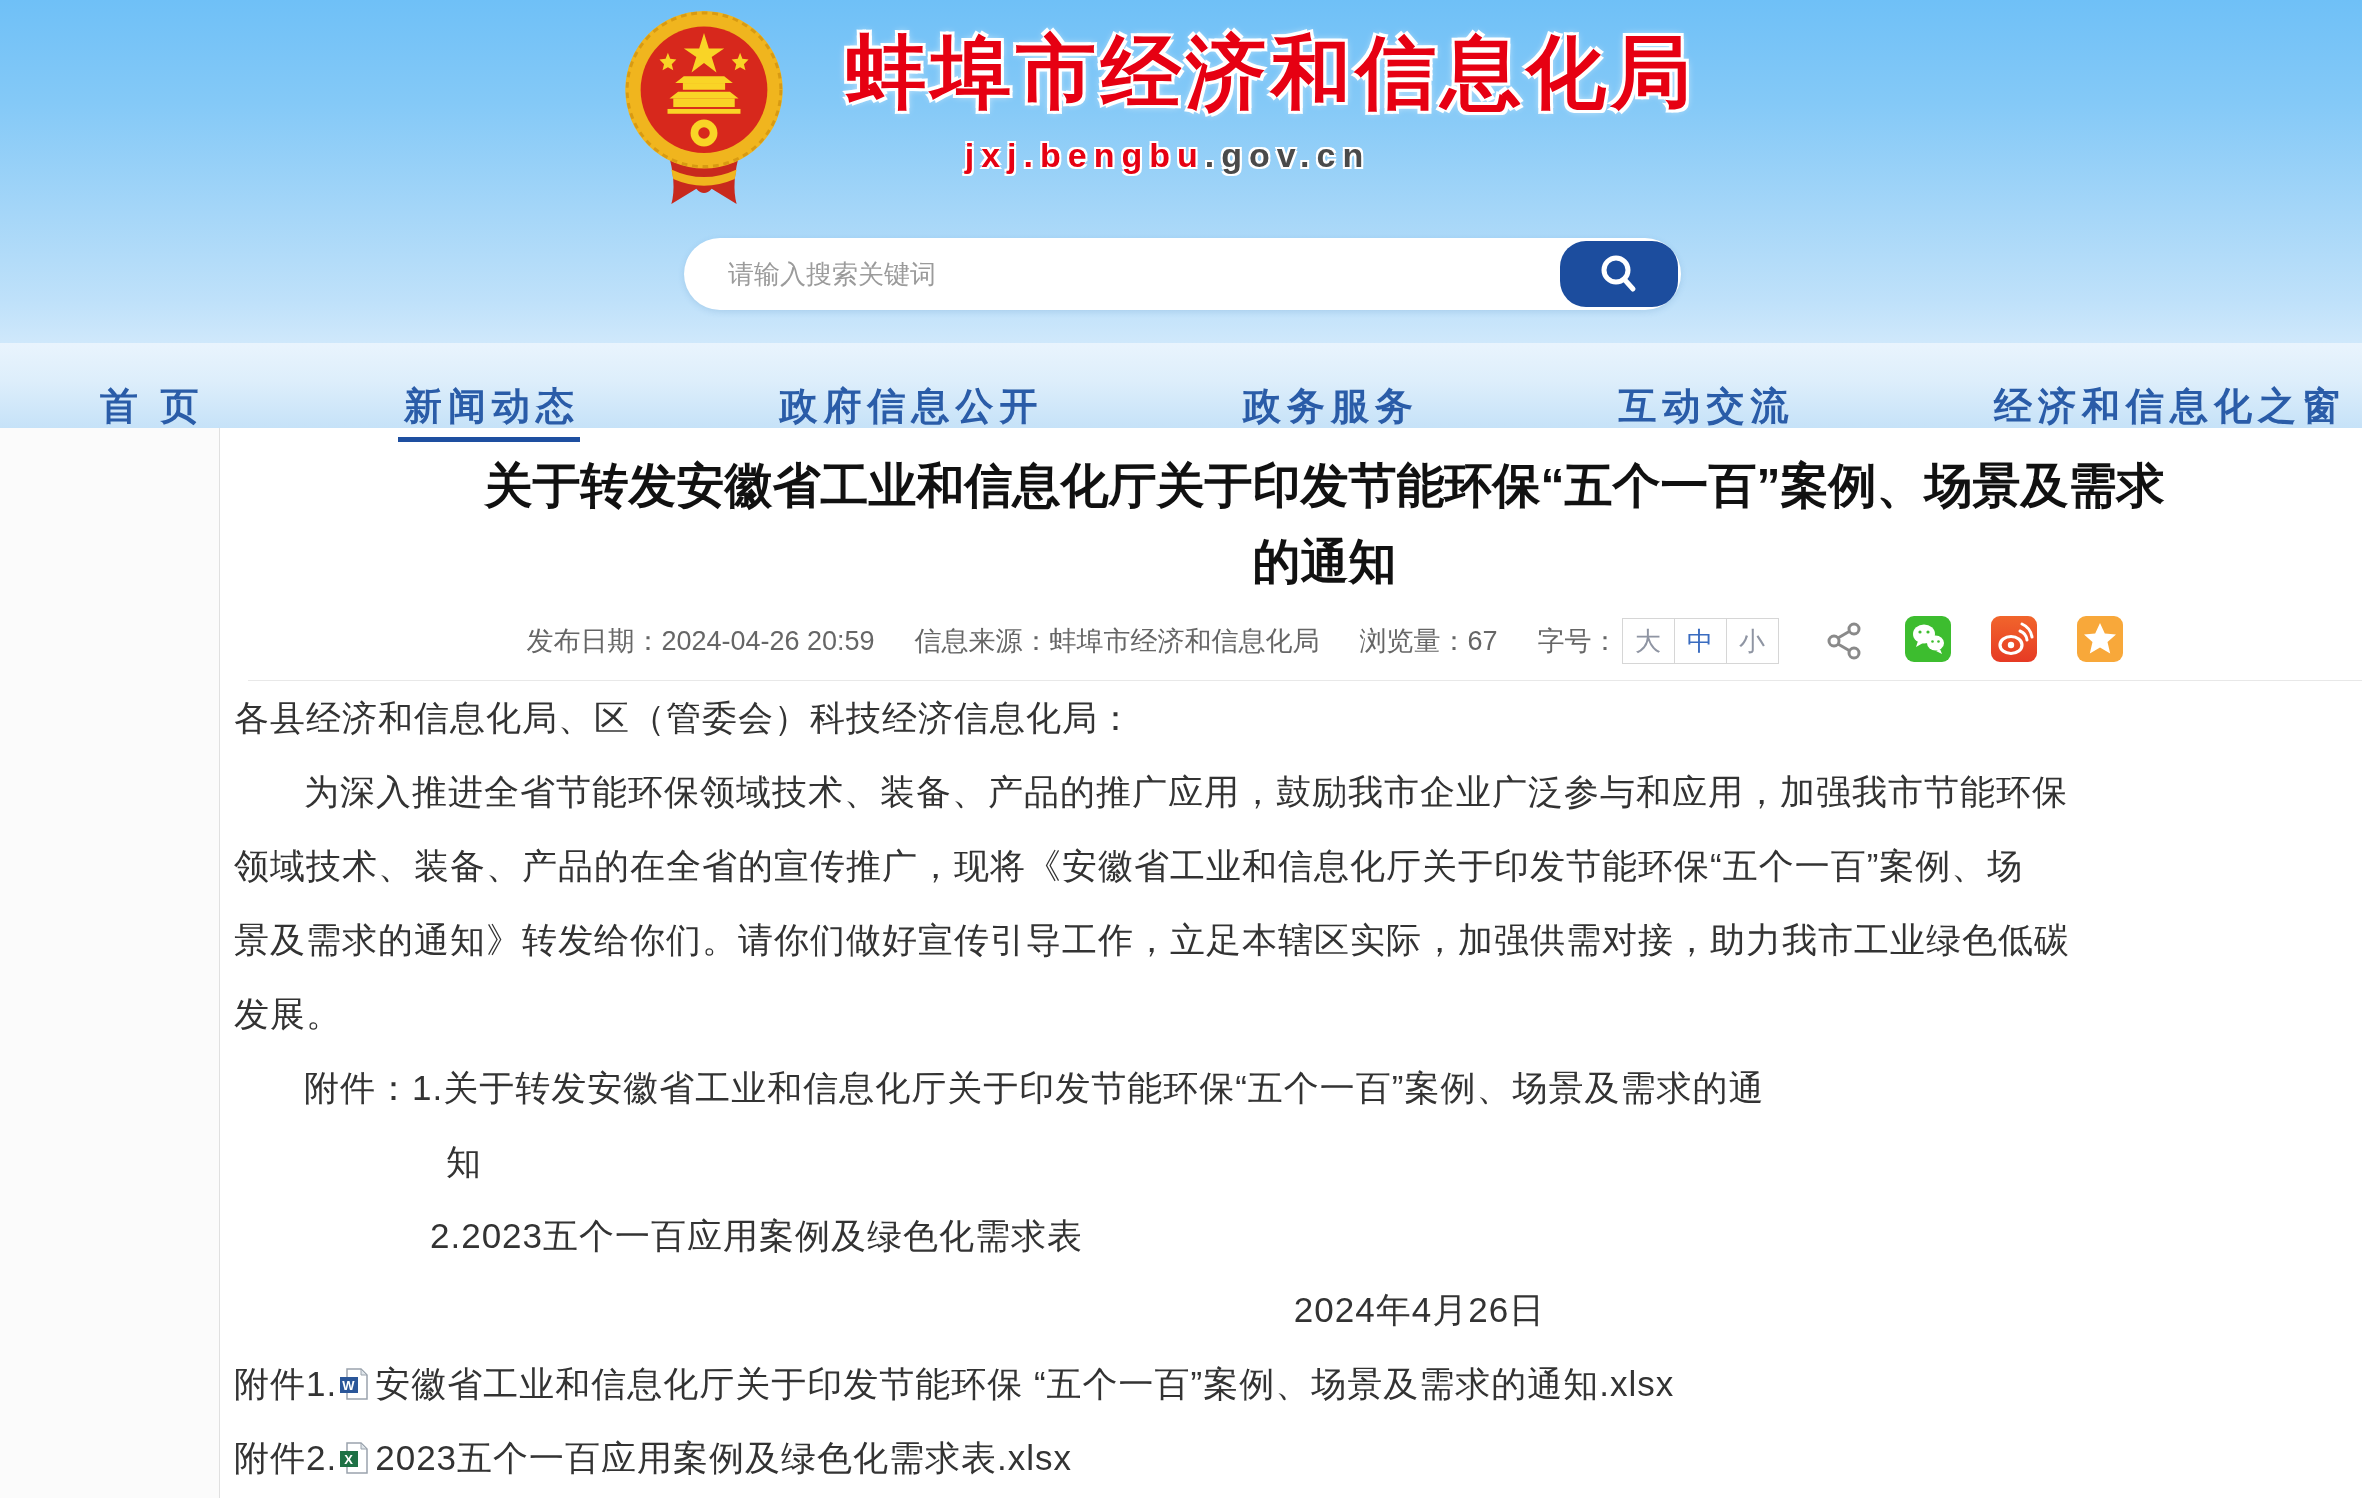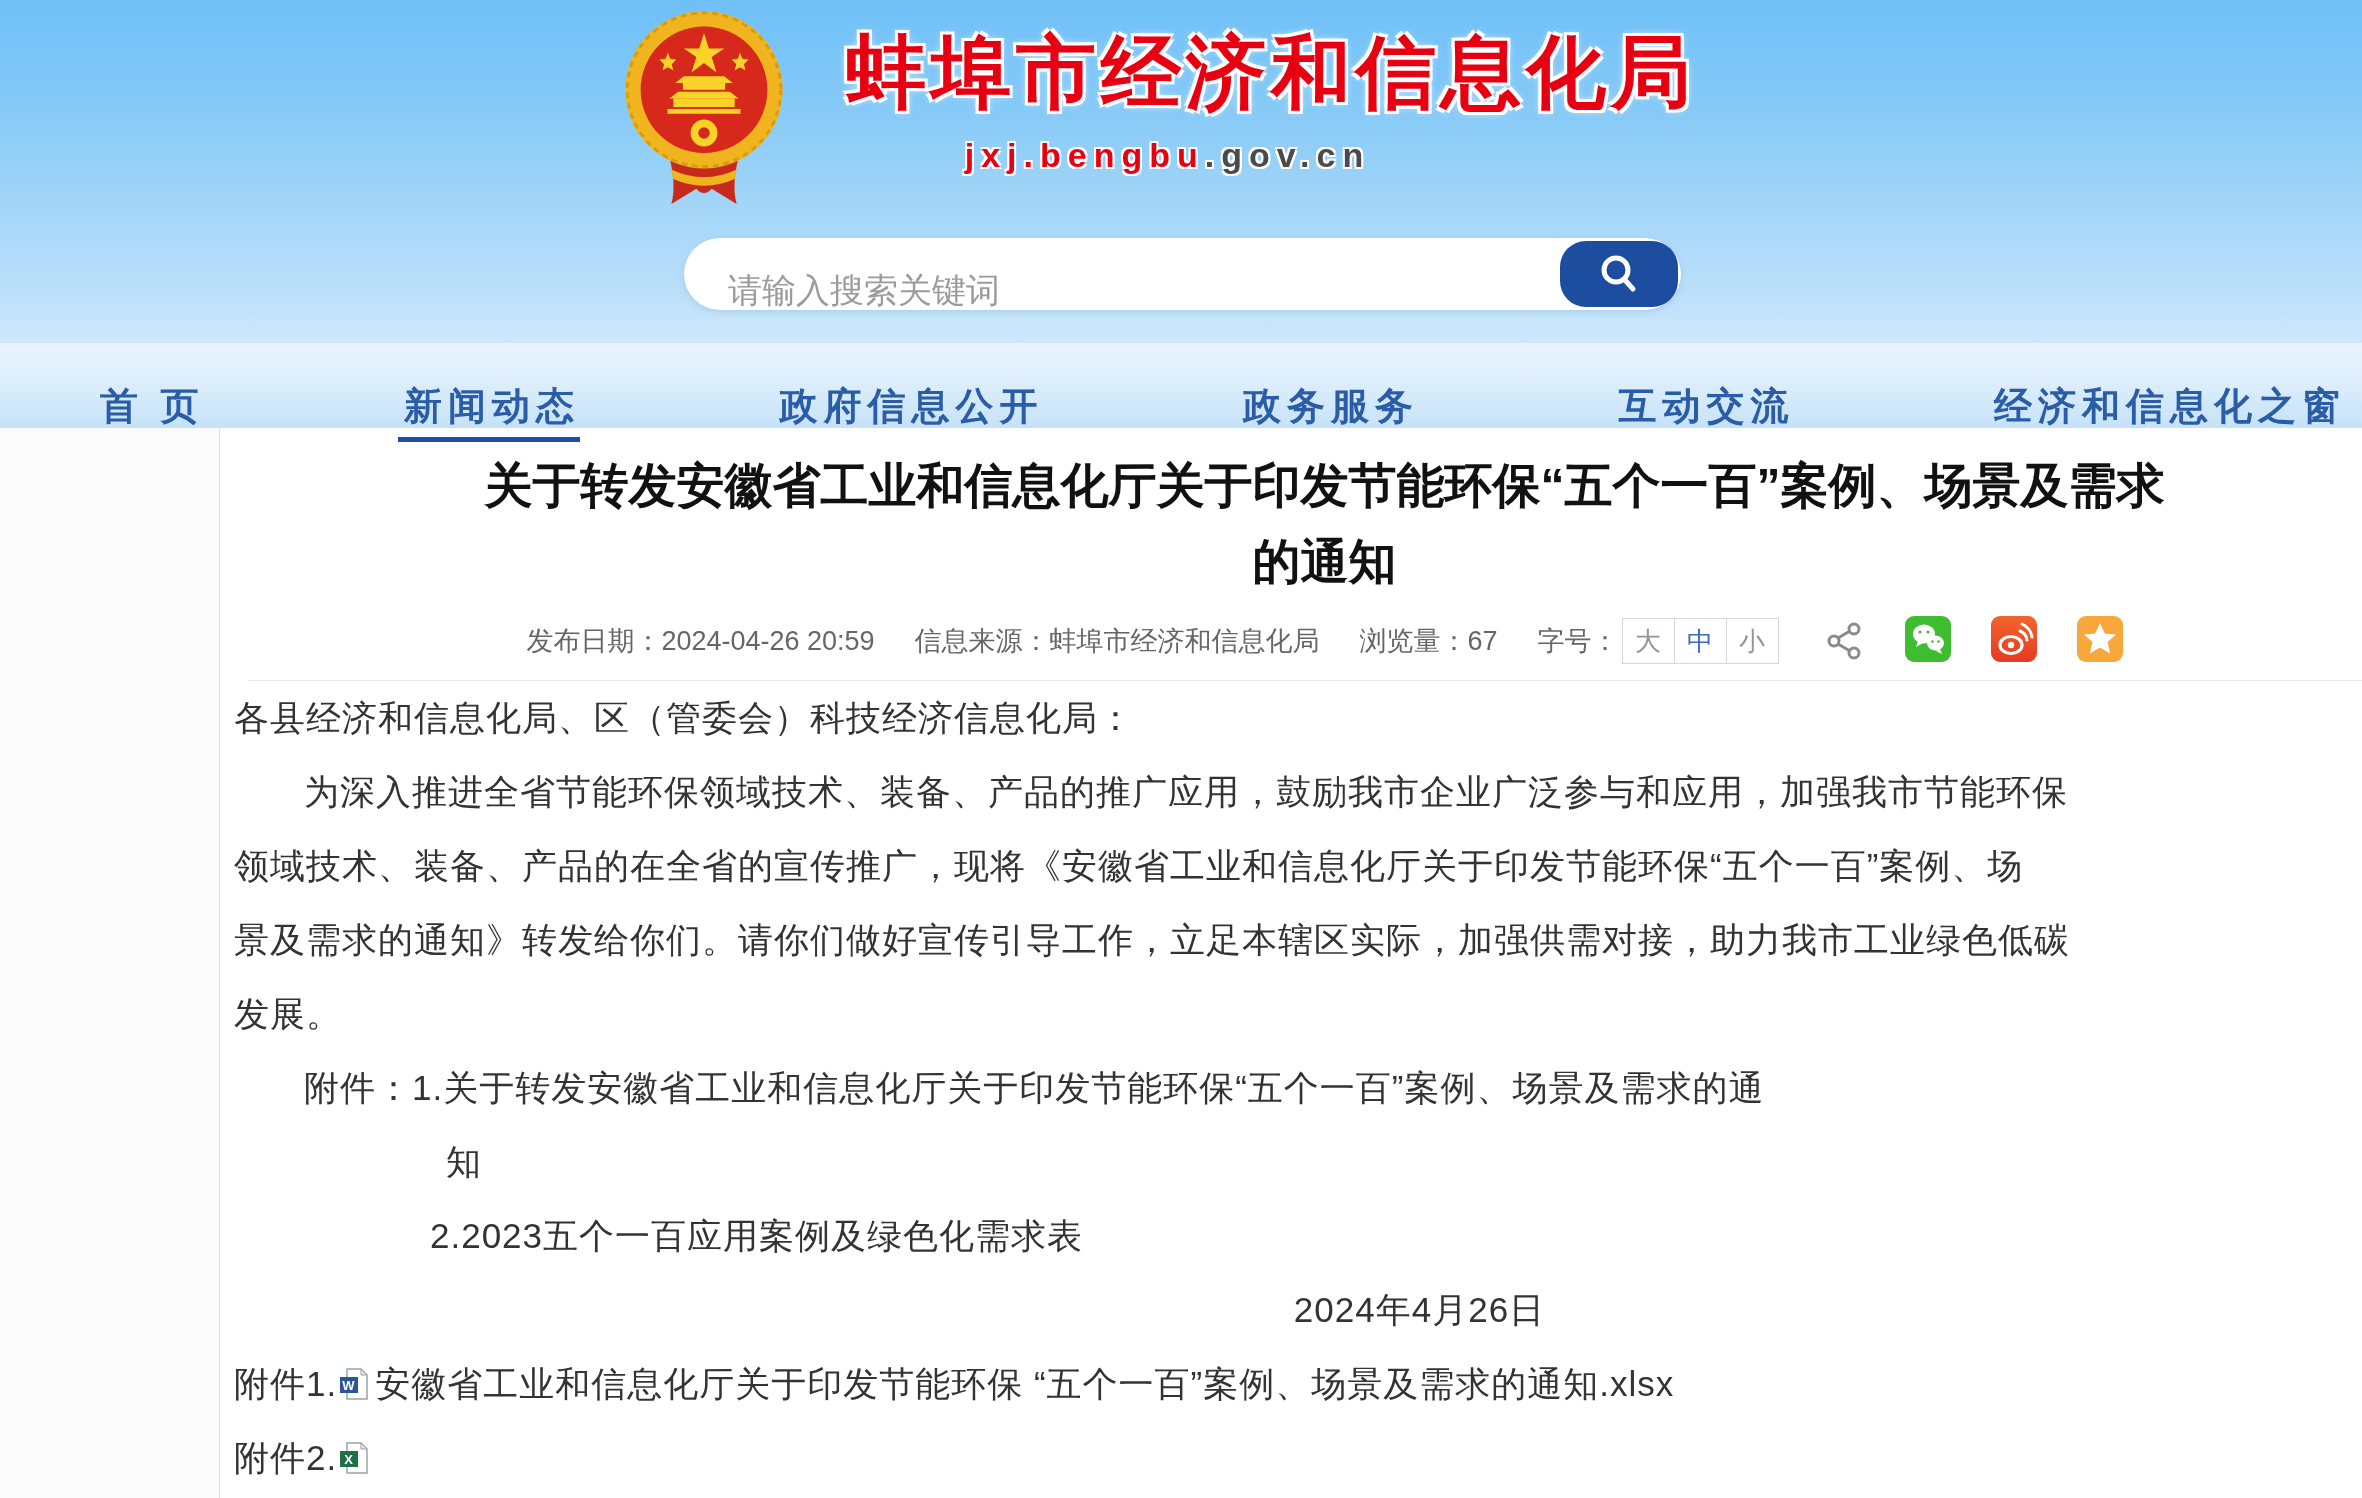--- a/index.html
+++ b/index.html
@@ -23,22 +23,22 @@
     text-shadow:-2px -2px 0 #fff,2px -2px 0 #fff,-2px 2px 0 #fff,2px 2px 0 #fff;
   }
   .url-red { color:#e60012; }
   .url-gray { color:#4a4a4a; }
 
   .search-bar {
     position:absolute; left:684px; top:238px; width:997px; height:72px;
     background:#fff; border-radius:36px; box-shadow:0 2px 6px rgba(60,120,180,.18);
   }
   .search-input {
-    position:absolute; left:0; top:16px; width:840px; height:72px; border:none; outline:none;
-    background:transparent; border-radius:36px; padding-left:44px; font-size:34px; color:#333;
+    position:absolute; left:0; top:0; width:840px; height:72px; border:none; outline:none;
+    background:transparent; border-radius:36px; padding-left:44px; font-size:26px; color:#333;
     font-family:"Liberation Sans","DejaVu Sans",sans-serif;
   }
   .search-input::placeholder { color:#9b9b9b; }
   .search-btn {
     position:absolute; right:3px; top:3px; width:118px; height:66px; border:none; cursor:pointer;
     background:#1c4d9e; border-radius:26px; display:flex; align-items:center; justify-content:center;
   }
 
   
   .nav {
@@ -235,17 +235,18 @@
       </div>
 
       <div class="attach-row">
         <span>附件2.</span>
         <svg class="file-icon" width="30" height="34" viewBox="0 0 30 34">
           <path d="M8 2 H22 L28 8 V32 H8 Z" fill="#fff" stroke="#9aa3ad" stroke-width="1.5"></path>
           <path d="M22 2 L28 8 H22 Z" fill="#dfe5ea" stroke="#9aa3ad" stroke-width="1"></path>
           <rect x="1" y="10" width="18" height="16" fill="#1e7145"></rect>
           <text x="10" y="23" text-anchor="middle" font-size="13" font-weight="bold" fill="#fff" font-family="Liberation Sans, sans-serif">X</text>
         </svg>
+        <span>2023五个一百应用案例及绿色化需求表.xlsx</span>
       </div>
     </div>
 
   </div>
 </div>
 
 </body></html>

